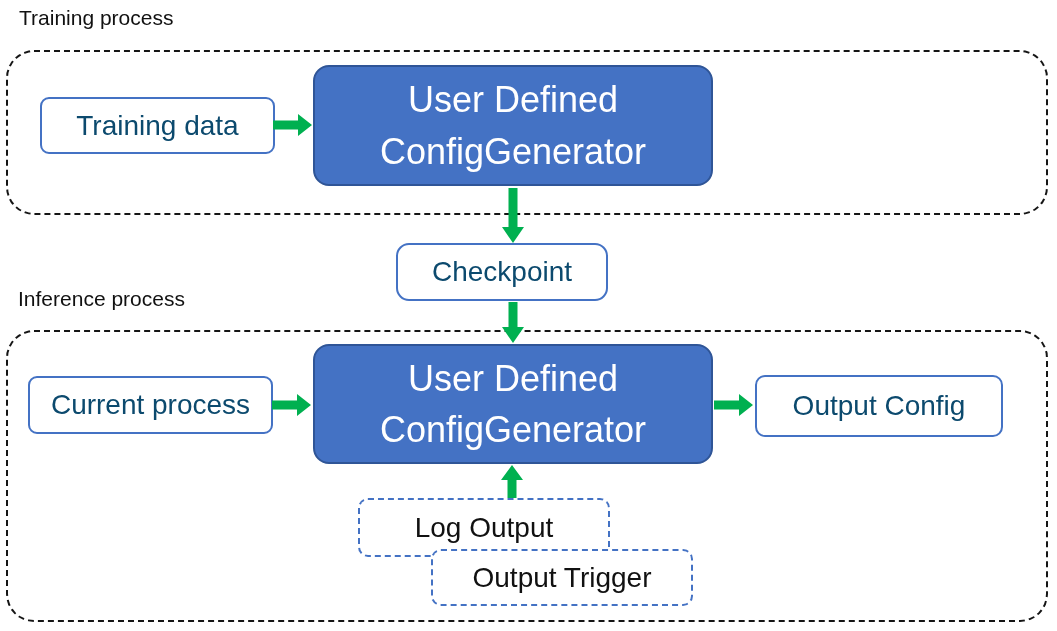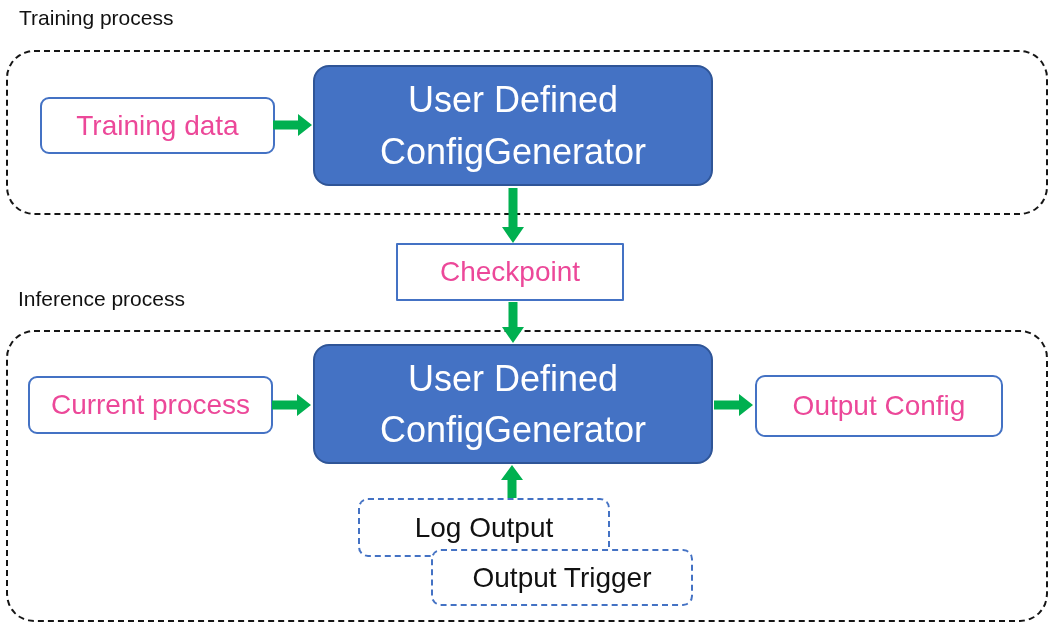--- a/index.html
+++ b/index.html
@@ -29,21 +29,21 @@
   .io-box {
     position: absolute;
     background: #ffffff;
     border: 2px solid #4472C4;
     border-radius: 9px;
     box-sizing: border-box;
     display: flex;
     align-items: center;
     justify-content: center;
     font-size: 28px;
-    color: #ec4899;
+    color: #0c4a6e;
     white-space: nowrap;
   }
   .gen-box {
     position: absolute;
     background: #4472C4;
     border: 2.5px solid #2F5597;
     border-radius: 16px;
     box-sizing: border-box;
     display: flex;
     flex-direction: column;
@@ -87,21 +87,21 @@
   </div>
 
   <svg class="arrow" style="left:273px; top:112px;" width="40" height="26">
     <path d="M0 8.5 H25 V2 L39 13 L25 24 V17.5 H0 Z" fill="#00B050"></path>
   </svg>
 
   <svg class="arrow" style="left:500px; top:188px;" width="26" height="55">
     <path d="M8.5 0 V39 H2 L13 55 L24 39 H17.5 V0 Z" fill="#00B050"></path>
   </svg>
 
-  <div class="io-box" style="left:396px; top:243px; width:228px; height:58px; border-radius:1px;">Checkpoint</div>
+  <div class="io-box" style="left:396px; top:243px; width:212px; height:58px; border-radius:13px;">Checkpoint</div>
 
   <svg class="arrow" style="left:500px; top:302px;" width="26" height="41">
     <path d="M8.5 0 V25 H2 L13 41 L24 25 H17.5 V0 Z" fill="#00B050"></path>
   </svg>
 
   <div class="section-label" style="left:18px; top:287px;">Inference process</div>
 
   <div class="proc-container" style="left:6px; top:330px; width:1042px; height:292px;"></div>
 
   <div class="io-box" style="left:28px; top:376px; width:245px; height:58px;">Current process</div>

